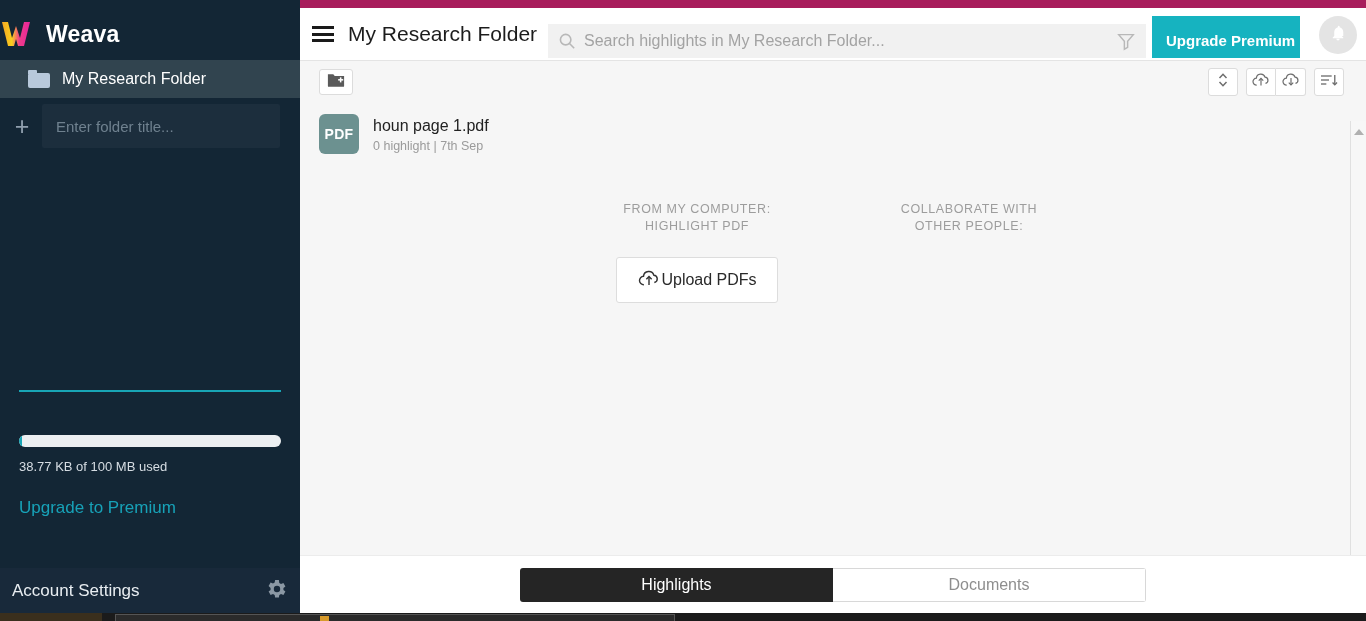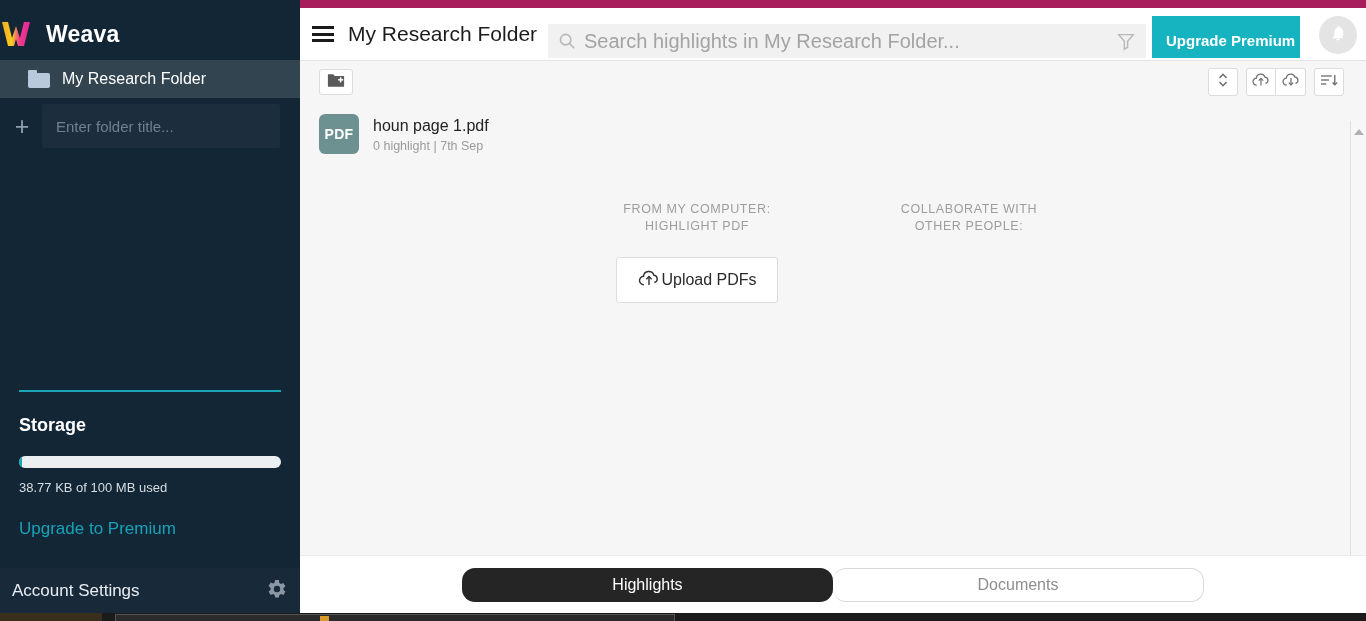--- a/index.html
+++ b/index.html
@@ -111,21 +111,21 @@
   .hamburger i { display:block; height: 3px; background: #1a1a1a; border-radius: 0; }
   .page-title { font-size: 21px; color: #1c1c1c; white-space: nowrap; }
 
   .search-wrap {
     position: absolute; left: 248px; top: 16px; width: 598px; height: 34px;
     background: #f1f1f1; display:flex; align-items:center; padding: 0 10px;
   }
   .search-icon { width: 18px; height: 18px; flex:0 0 auto; margin-right: 8px; opacity: .55; }
   .search-input {
     flex: 1; border: none; outline: none; background: transparent;
-    font-size: 20px; color: #6d6d6d;
+    font-size: 16px; color: #6d6d6d;
     font-family: "Liberation Sans", sans-serif;
   }
   .search-input::placeholder { color: #a3a3a3; }
   .filter-icon { width: 20px; height: 20px; flex: 0 0 auto; opacity: .55; cursor:pointer; }
 
   .upgrade-btn {
     position:absolute; left: 852px; top: 8px; width: 148px; height: 42px;
     background: #16b3c0; color: #ffffff;
     border: none; cursor: pointer; overflow: hidden;
     font-family: "Liberation Sans", sans-serif;
@@ -197,22 +197,22 @@
   }
 
   
   .tabbar {
     position:absolute; bottom: 0; left: 0; width: 1066px; height: 58px;
     background: #ffffff; display:flex; align-items:center; justify-content:center;
     border-top: 1px solid #ececec;
   }
   .tabs { display:flex; border-radius: 3px; overflow:hidden; }
   .tab {
-    width: 371px; height: 34px; display:flex; align-items:center; justify-content:center;
-    font-size: 16px; cursor:pointer;border-radius:13px;
+    width: 313px; height: 34px; display:flex; align-items:center; justify-content:center;
+    font-size: 16px; cursor:pointer;
   }
   .tab.active { background: #252525; color: #ffffff; }
   .tab.inactive { background: #ffffff; color: #8e8e8e; border: 1px solid #d8d8d8; border-left: none; }
 
   
   .scrollbar {
     position:absolute; top: 60px; right: 0; width: 16px; height: 553px;
     background: #f7f7f7; border-left: 1px solid #e0e0e0;
   }
   .sb-arrow {
@@ -276,21 +276,20 @@
     </div>
 
     <div class="new-folder-row">
       <span class="plus-btn">+</span>
       <input class="folder-input" type="text" placeholder="Enter folder title..." style="">
     </div>
 
     <div class="divider"></div>
 
     <div class="storage-block">
-      <div class="storage-title">Storage</div>
       <div class="storage-bar">
         <div class="fill" style="width: 1%;"></div>
       </div>
       <div class="storage-text">38.77 KB of 100 MB used</div>
       <a class="upgrade-link" href="#">Upgrade to Premium</a>
     </div>
 
     <div class="account-row">
       <span class="account-label">Account Settings</span>
       <span>

